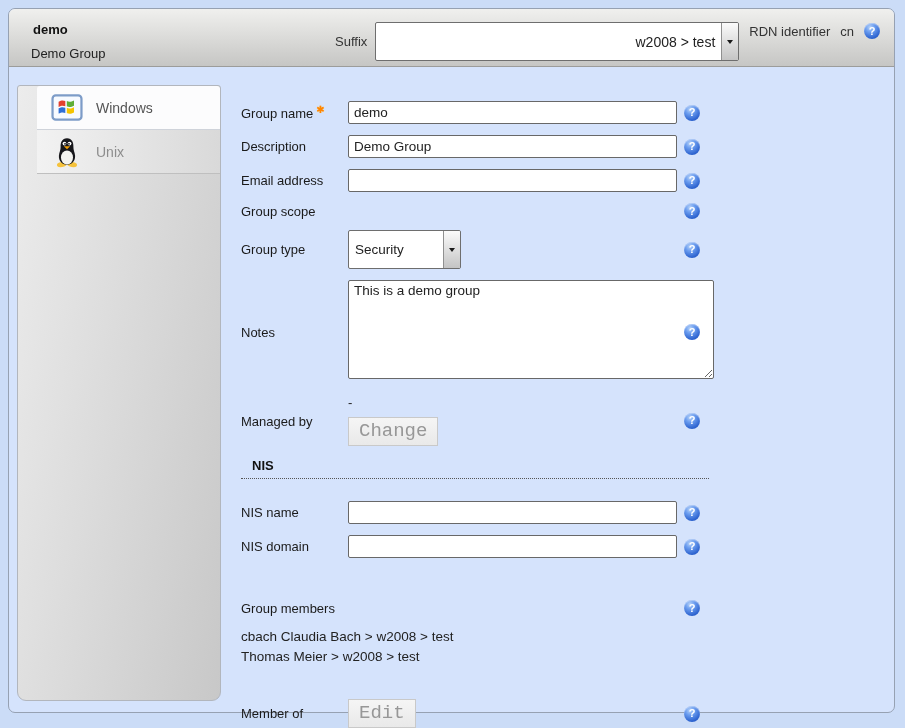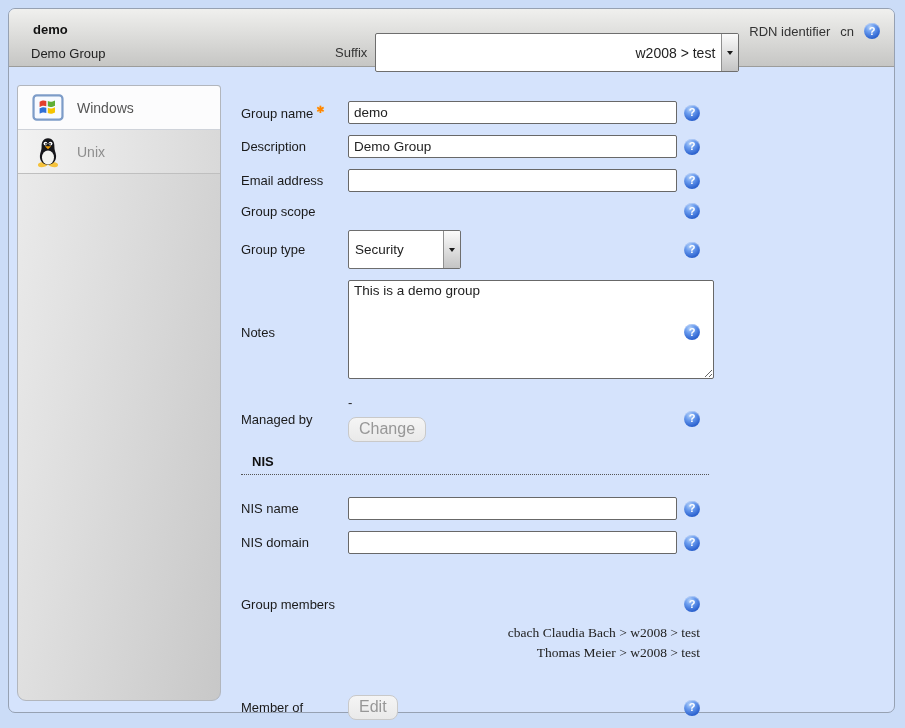--- a/index.html
+++ b/index.html
@@ -19,21 +19,21 @@
   }
   
   .header {
     position:absolute; top:0; left:0; right:0; height:57px;
     background:linear-gradient(#f0f0ee,#c6c6c4);
     border-bottom:1px solid #9c9c9a;
     border-radius:6px 6px 0 0;
   }
   .title    { position:absolute; left:24px; top:13px; font-size:13px; font-weight:bold; color:#111; }
   .subtitle { position:absolute; left:22px; top:37px; font-size:13px; color:#222; }
-  .suffix-area { position:absolute; left:326px; top:24px; display:flex; align-items:center; }
+  .suffix-area { position:absolute; left:326px; top:13px; display:flex; align-items:center; }
   .suffix-label { font-size:13px; color:#333; margin-right:8px; }
   .rdn-area { position:absolute; right:14px; top:14px; display:flex; align-items:center; gap:10px; font-size:13px; color:#333; }
 
   
   .select {
     display:inline-flex; align-items:stretch;
     background:#fff; border:1px solid #6e6e6e; border-radius:2px;
     height:39px; box-sizing:border-box; font-size:13.5px; color:#222;
     cursor:default;
   }
@@ -58,21 +58,21 @@
     box-shadow:inset 0 1px 1px rgba(255,255,255,.45);
     cursor:pointer; flex-shrink:0;
   }
 
   
   .sidebar {
     position:absolute; left:8px; top:76px; width:204px; height:616px;
     background:linear-gradient(100deg,#ececec,#c8c8c8);
     border:1px solid #b2b6bd;
     border-radius:3px 3px 9px 9px;
-    box-sizing:border-box; overflow:hidden;
+    box-sizing:border-box; overflow:hidden;padding-left:19px;
   }
   .tab { height:43px; display:flex; align-items:center; cursor:pointer; }
   .tab.active   { background:#fcfcfd; border-bottom:1px solid #cfd3da; border-radius:3px 3px 0 0; }
   .tab.inactive { background:linear-gradient(to right,#f2f2f2,#d9d9d9); border-bottom:1px solid #bfbfbf; }
   .tab-icon { width:34px; height:34px; margin:0 12px 0 13px; display:flex; align-items:center; justify-content:center; }
   .tab-label { font-size:14px; }
   .tab.active .tab-label   { color:#555; }
   .tab.inactive .tab-label { color:#8d8d8d; }
 
   
@@ -93,34 +93,34 @@
   .notes-area {
     width:366px; height:99px; box-sizing:border-box;
     border:1px solid #686868; border-radius:2px;
     padding:2px 5px; font-family:inherit; font-size:13.5px; color:#222; background:#fff;
     resize:both;
   }
   .req { color:#ff8400; font-size:10px; vertical-align:5px; margin-left:3px; text-shadow:0 0 1px #ffc24d; }
 
   .btn {
     display:inline-block; background:linear-gradient(#f5f5f5,#e9e9e9);
-    border:1px solid #c9c9c9; border-radius:8px;
-    color:#979797; font-size:16px; font-family:Liberation Sans, sans-serif;
+    border:1px solid #c9c9c9; border-radius:0;
+    color:#979797; font-size:19px; font-family:Liberation Mono, monospace;
     padding:2px 10px 3px; cursor:pointer; white-space:nowrap;
   }
   .btn.wide { padding:2px 12px 3px; }
   .managed-value { padding-top:2px; color:#222; }
   .managed-btn { margin-top:7px; }
 
   .section { margin:12px 0 22px; border-bottom:1px dotted #555; padding-bottom:5px; }
   .sec-title { font-weight:bold; font-size:13px; margin-left:11px; color:#111; }
 
   .members-block { margin-top:42px; }
   .btn-gap { margin-left:11px; }
-  .member-list { margin-top:6px; text-align:right; padding-right:9px; font-size:13.5px; color:#222; line-height:20px;font-family:Liberation Serif, serif; }
+  .member-list { margin-top:6px; padding-right:9px; font-size:13.5px; color:#222; line-height:20px; }
   .memberof-row { margin-top:32px; }
 </style>
 </head>
 <body>
 
 <div class="page">
 
   <div class="header">
     <div class="title">demo</div>
     <div class="subtitle">Demo Group</div>

